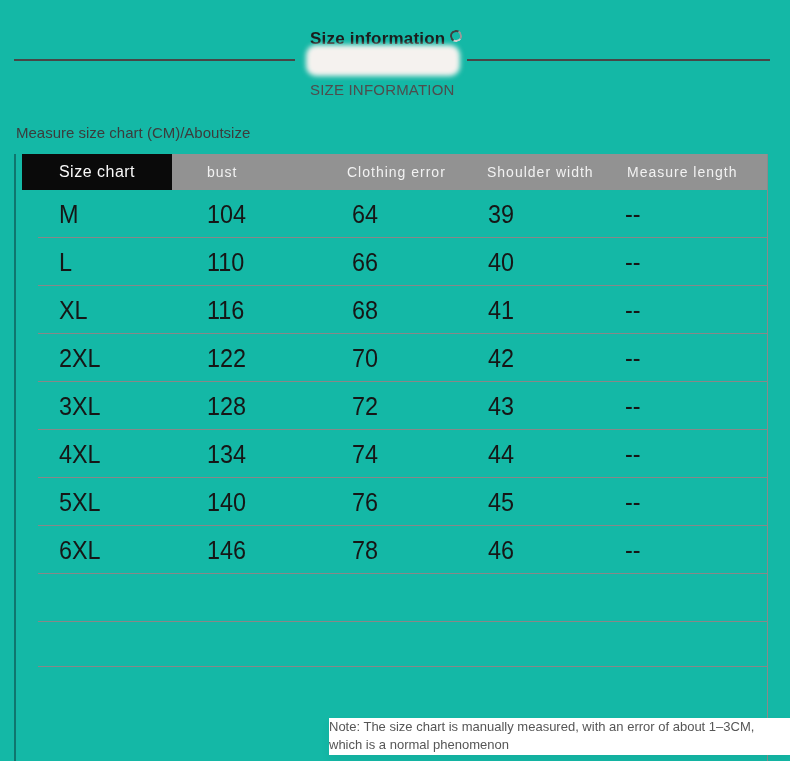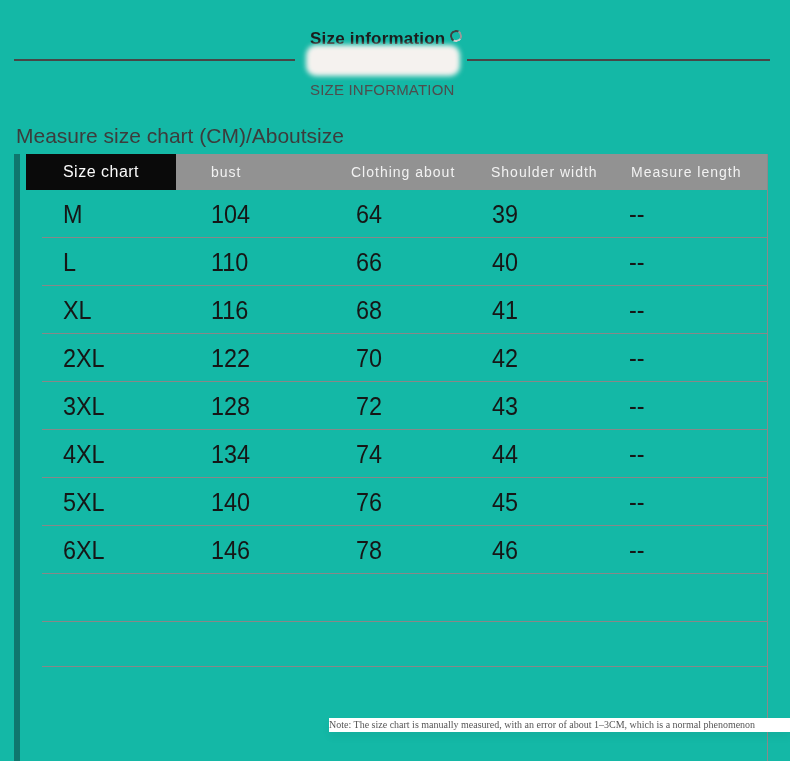--- a/index.html
+++ b/index.html
@@ -23,26 +23,26 @@
   .smudge-top{
     position:absolute;left:306px;top:45px;width:154px;height:31px;
     background:#f5f2ef;filter:blur(2.5px);border-radius:10px;
   }
   .subtitle{
     position:absolute;left:310px;top:81px;
     font-size:15px;color:#4d4d4d;letter-spacing:.2px;white-space:nowrap;
   }
   .caption{
     position:absolute;left:16px;top:124px;
-    font-size:21px;color:#3c3c3c;white-space:nowrap;
+    font-size:15px;color:#3c3c3c;white-space:nowrap;
   }
   
   .size-table{
     position:absolute;left:14px;top:154px;width:754px;height:607px;
-    border-left:6px solid #0f766e;border-right:1px solid #8a8a8a;box-sizing:border-box;
+    border-left:2px solid #0f766e;border-right:1px solid #8a8a8a;box-sizing:border-box;
   }
   .thead{position:absolute;left:6px;right:0;top:0;height:36px;background:#929292;}
   .thcell-first{
     position:absolute;left:0;top:0;width:150px;height:36px;background:#0a0a0a;
     color:#fafafa;font-size:16px;letter-spacing:.5px;
     display:flex;align-items:center;justify-content:center;
   }
   .thlabel{
     position:absolute;top:0;height:36px;line-height:36px;
     font-size:14px;color:#f2f2f2;letter-spacing:1px;white-space:nowrap;
@@ -63,23 +63,22 @@
     transform:scaleX(.9);transform-origin:left center;
   }
   .c-size{left:43px;}
   .c-bust{left:191px;}
   .c-clothing{left:336px;}
   .c-shoulder{left:472px;}
   .c-sleeve{left:609px;}
   
   .note{
     position:absolute;left:329px;top:718px;width:462px;z-index:5;
-    font-size:10px;line-height:1.42;color:#565656;background:#ffffff;
+    font-size:13px;line-height:1.42;color:#565656;background:#ffffff;
     box-shadow:0 5px 9px rgba(0,0,0,.05);
-    font-family:Liberation Serif, serif;
   }
 </style>
 </head>
 <body>
 
 <div class="stage">
 
   <div class="page-title">Size information</div>
   <span class="ring"></span>
   <div class="divider left"></div>
@@ -87,21 +86,21 @@
   <div class="smudge-top"></div>
 
   <div class="subtitle">SIZE INFORMATION</div>
 
   <div class="caption">Measure size chart (CM)/Aboutsize</div>
 
   <div class="size-table">
     <div class="thead">
       <div class="thcell-first">Size chart</div>
       <div class="thlabel th-bust">bust</div>
-      <div class="thlabel th-clothing">Clothing about</div>
+      <div class="thlabel th-clothing">Clothing error</div>
       <div class="thlabel th-shoulder">Shoulder width</div>
       <div class="thlabel th-sleeve">Measure length</div>
     </div>
     <div class="tbody">
         <div class="trow">
     <div class="tcell c-size">M</div>
     <div class="tcell c-bust">104</div>
     <div class="tcell c-clothing">64</div>
     <div class="tcell c-shoulder">39</div>
     <div class="tcell c-sleeve">--</div>

